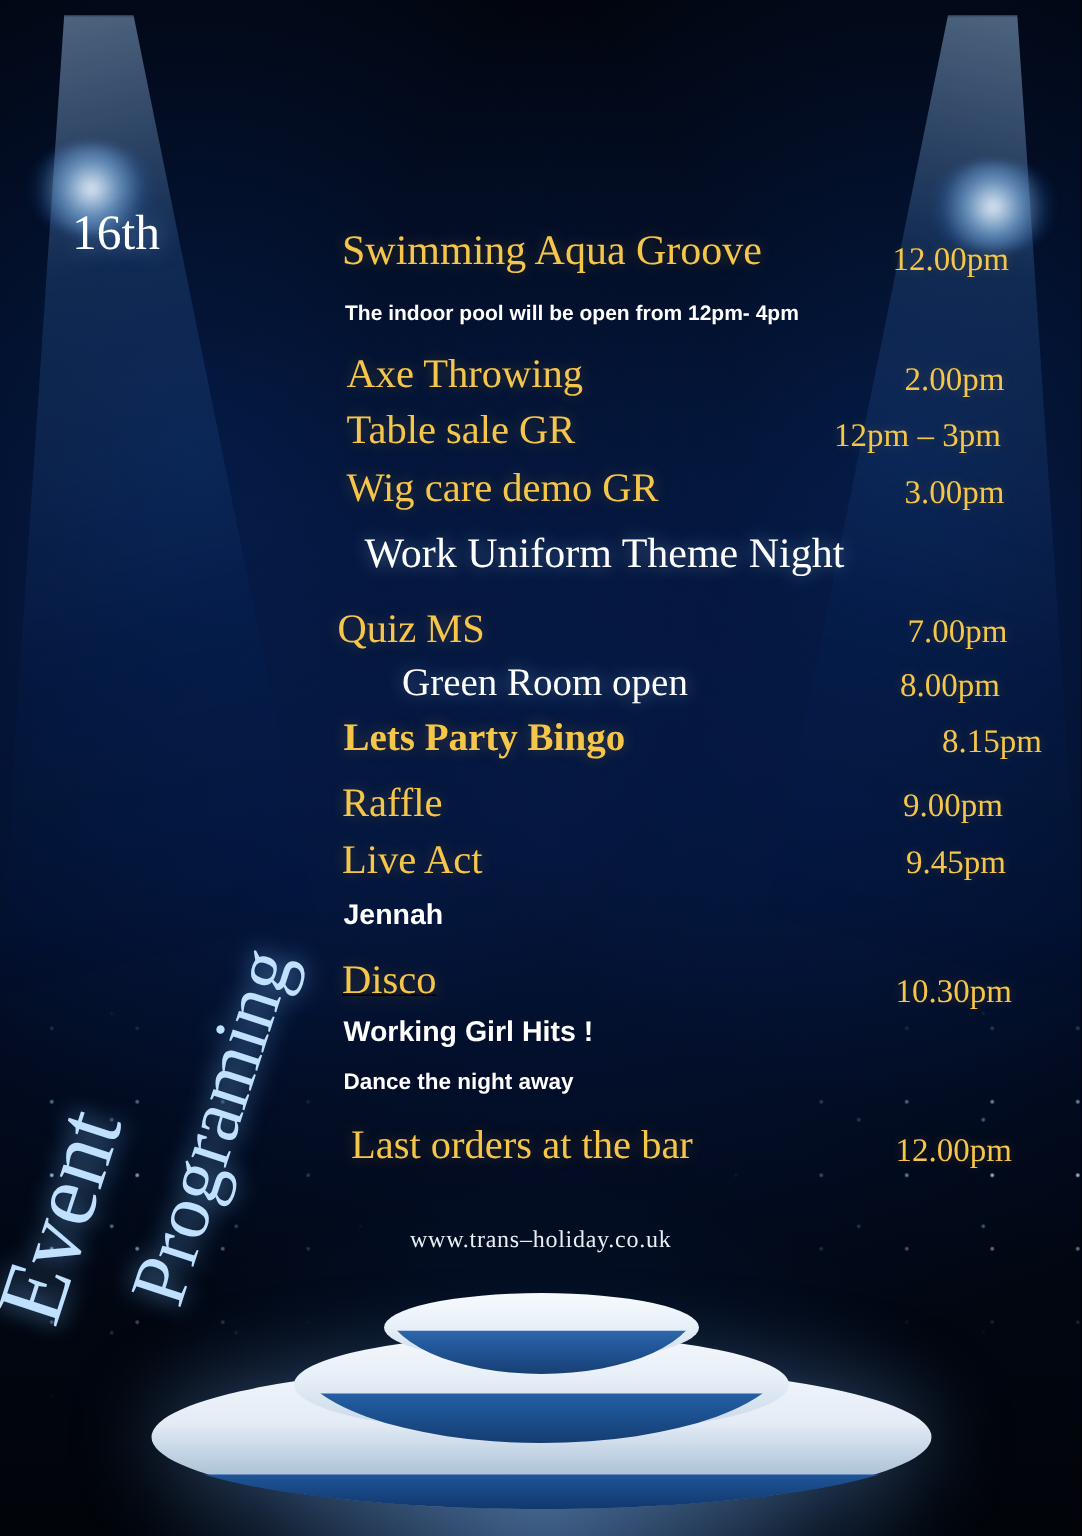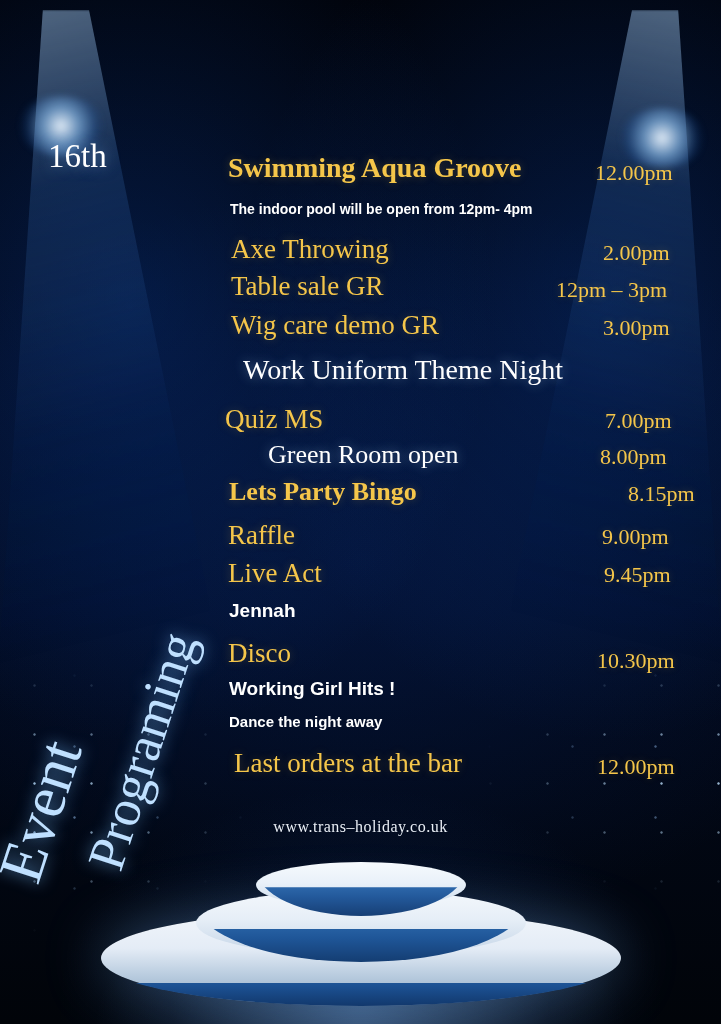--- a/index.html
+++ b/index.html
@@ -207,21 +207,21 @@
   <div class="lamp lamp-left"></div>
   <div class="lamp lamp-right"></div>
   <div class="sparkles"></div>
   <div class="glow-bottom"></div>
 
   <div class="heading-date">16th</div>
 
   <div class="schedule">
 
     <div class="row" style="left:228px; top:12px;">
-      <span class="title" style="font-size:28px;font-weight:bold;">Swimming Aqua Groove</span>
+      <span class="title" style="font-size:28px;">Swimming Aqua Groove</span>
     </div>
     <div class="time" style="left:595px; top:20px;">12.00pm</div>
     <div class="row" style="left:230px; top:60px;">
       <span class="sub" style="font-size:14px;">The indoor pool will be open from 12pm- 4pm</span>
     </div>
 
     <div class="row" style="left:231px; top:94px;">
       <span class="title" style="font-size:27px;">Axe Throwing</span>
     </div>
     <div class="time" style="left:603px; top:100px;">2.00pm</div>
@@ -261,21 +261,21 @@
     <div class="time" style="left:602px; top:384px;">9.00pm</div>
 
     <div class="row" style="left:228px; top:418px;">
       <span class="title" style="font-size:27px;">Live Act</span>
     </div>
     <div class="time" style="left:604px; top:422px;">9.45pm</div>
     <div class="row" style="left:229px; top:460px;">
       <span class="sub" style="font-size:19px; font-weight:bold;">Jennah</span>
     </div>
 
-    <div class="row" style="left:228px; top:498px;">
+    <div class="row" style="left:228px; top:498px;text-decoration:underline;">
       <span class="title" style="font-size:27px;">Disco</span>
     </div>
     <div class="time" style="left:597px; top:508px;">10.30pm</div>
     <div class="row" style="left:229px; top:538px;">
       <span class="sub" style="font-size:19px;">Working Girl Hits !</span>
     </div>
     <div class="row" style="left:229px; top:573px;">
       <span class="sub" style="font-size:15px;">Dance the night away</span>
     </div>
 

